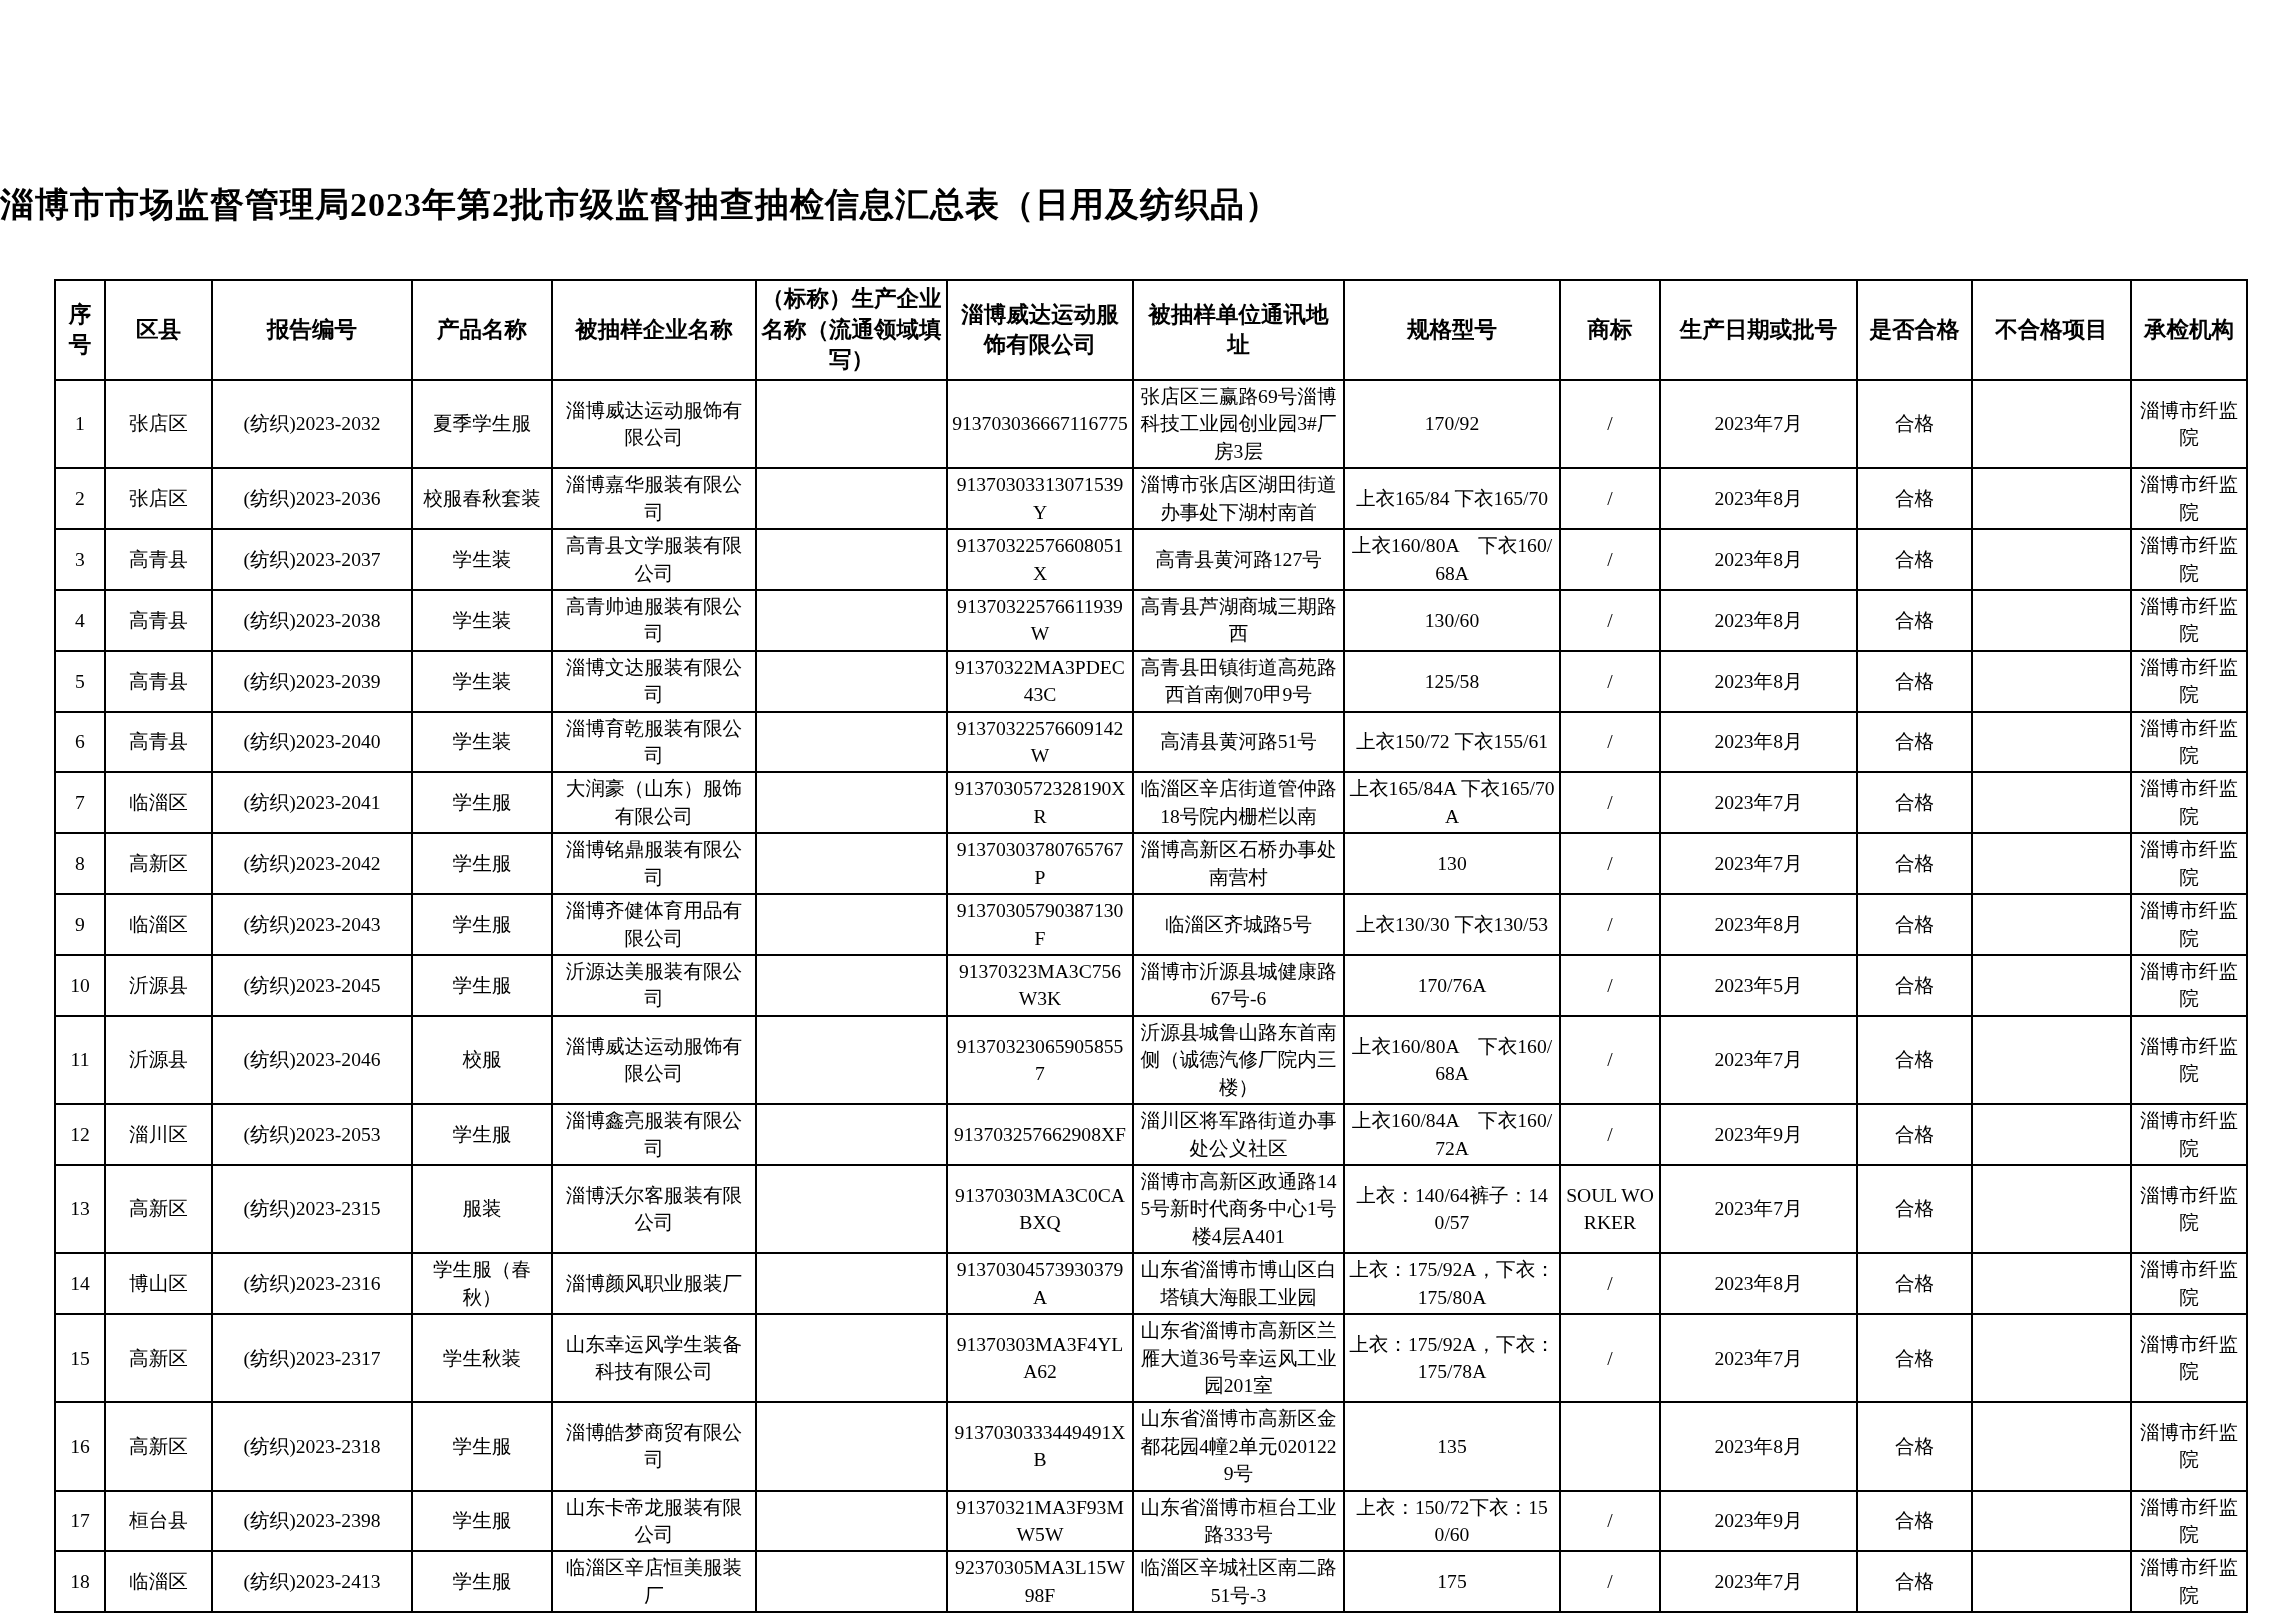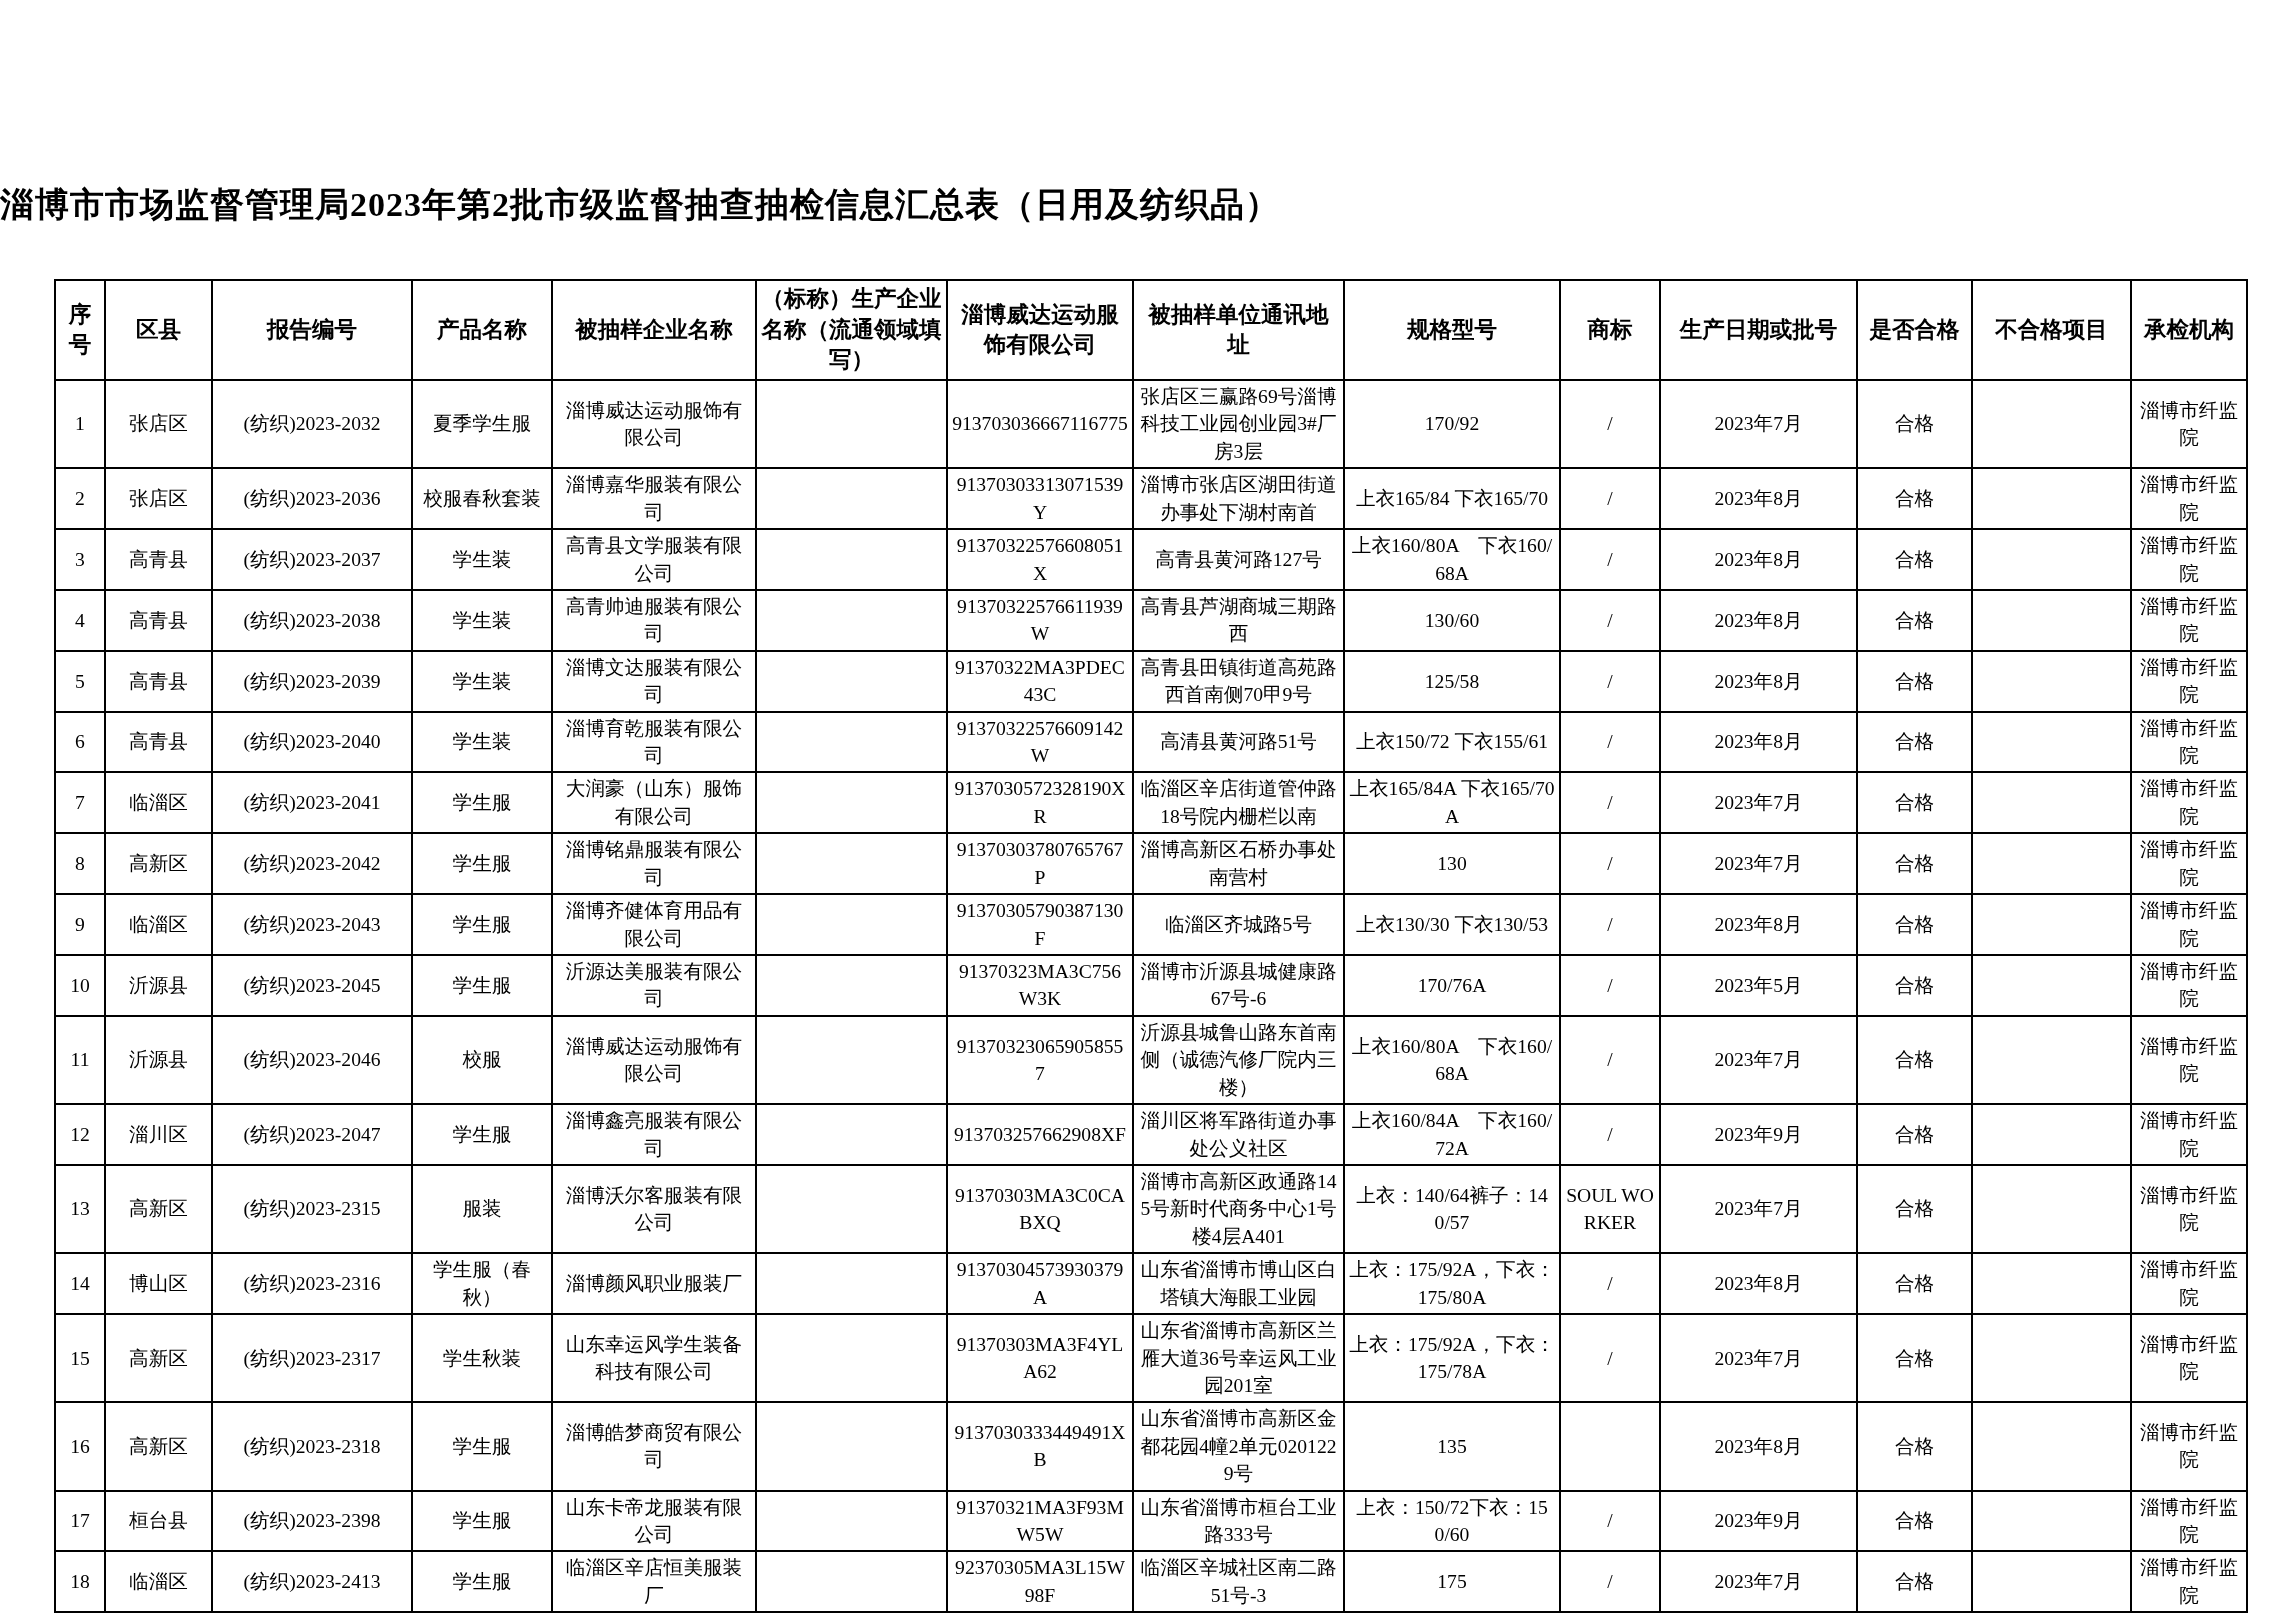--- a/index.html
+++ b/index.html
@@ -287,21 +287,21 @@
     <td>/</td>
     <td>2023年7月</td>
     <td>合格</td>
     <td></td>
     <td>淄博市纤监院</td>
   </tr>
 
   <tr>
     <td>12</td>
     <td>淄川区</td>
-    <td>(纺织)2023-2047</td>
+    <td>(纺织)2023-2053</td>
     <td>学生服</td>
     <td>淄博鑫亮服装有限公司</td>
     <td></td>
     <td>913703257662908XF</td>
     <td>淄川区将军路街道办事处公义社区</td>
     <td>上衣160/84A　下衣160/72A</td>
     <td>/</td>
     <td>2023年9月</td>
     <td>合格</td>
     <td></td>

